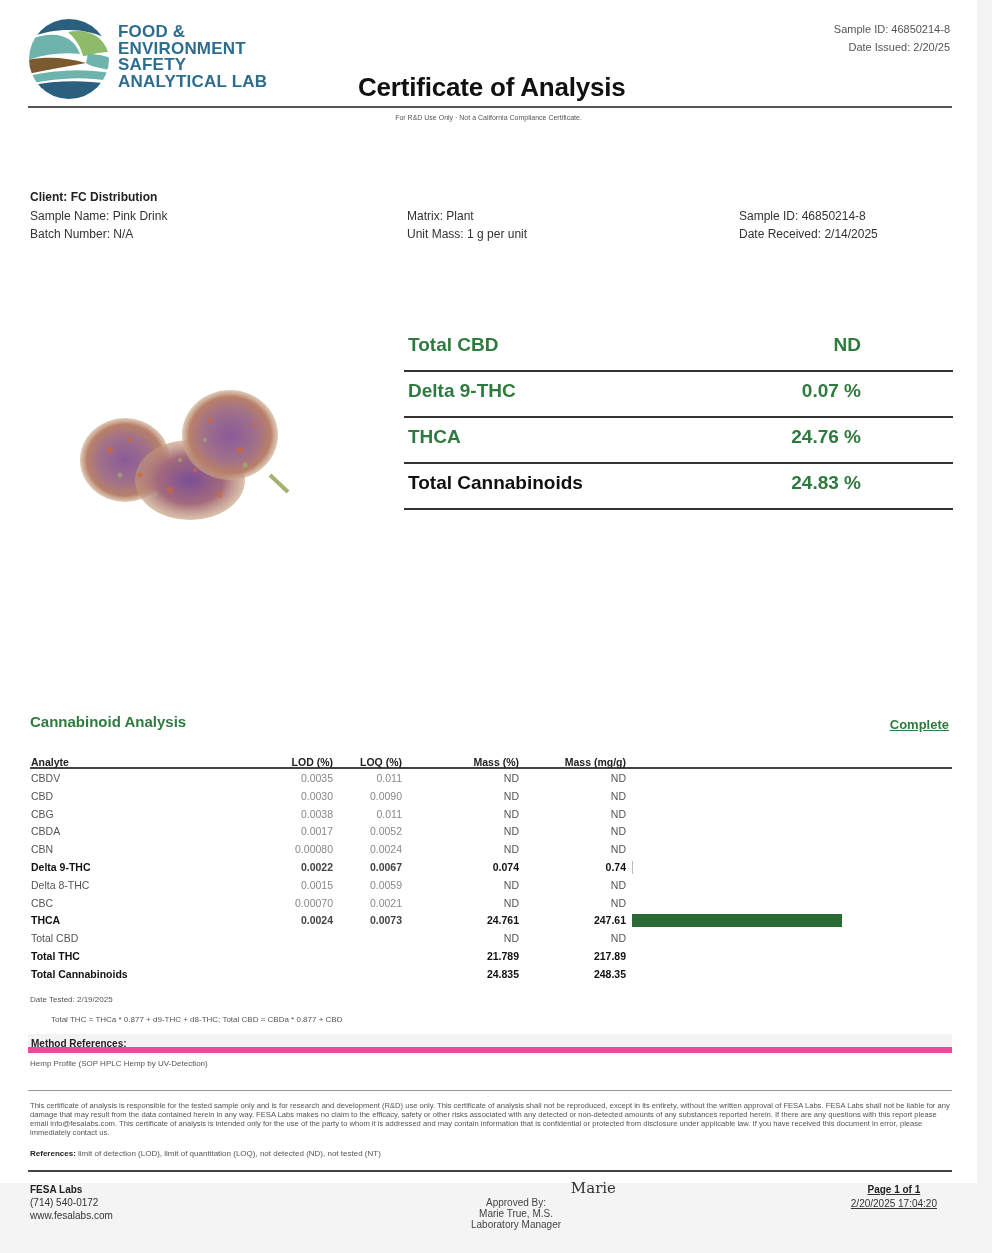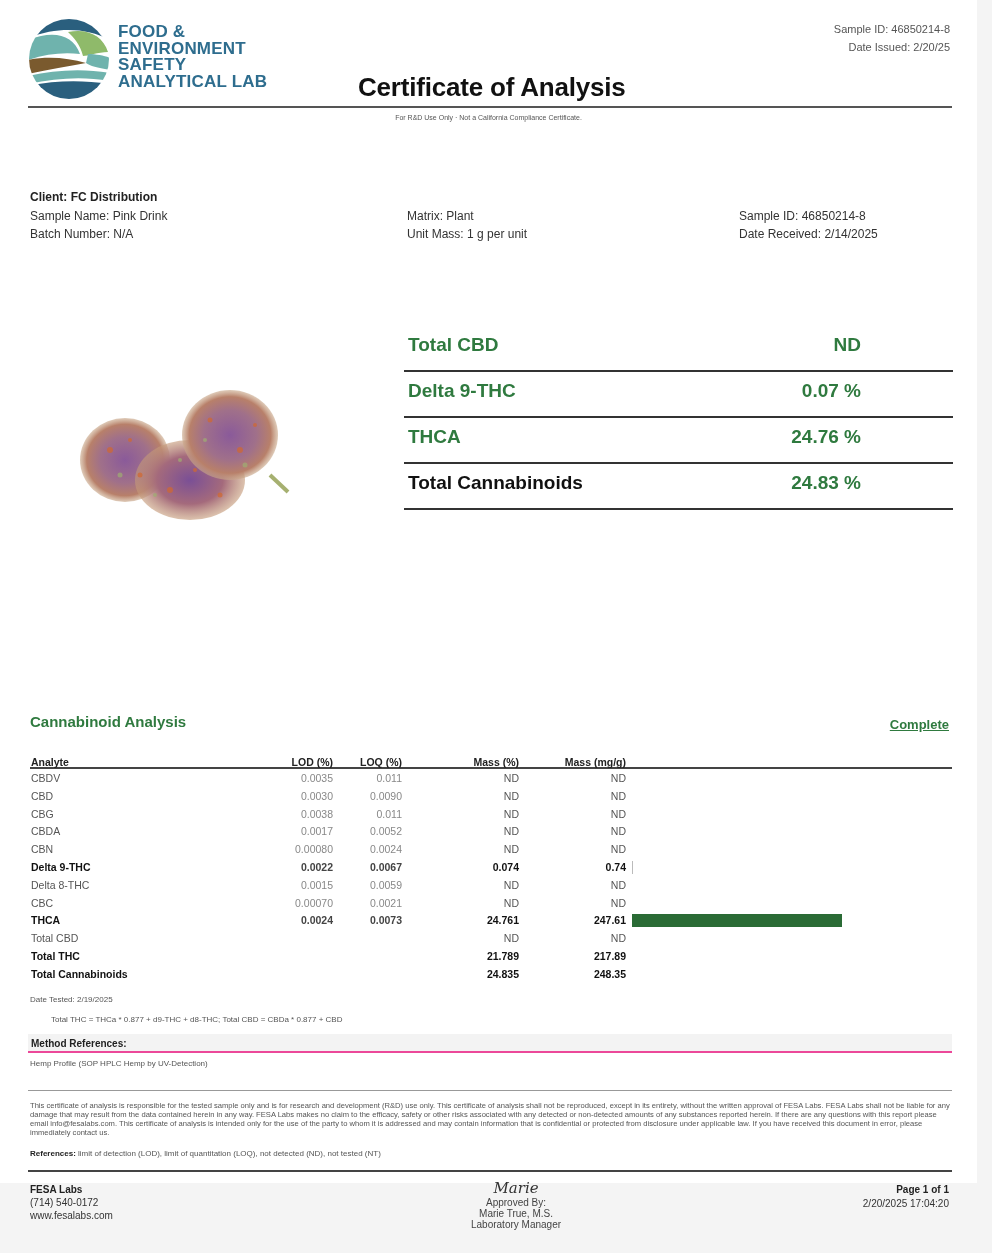--- a/index.html
+++ b/index.html
@@ -50,35 +50,35 @@
   .c-mg { position: absolute; right: 326px; top: 3px; text-align: right; }
   .trow .c-lod, .trow .c-loq { color: #888; }
   .trow.bold .c-lod, .trow.bold .c-loq { color: #444; }
   .trow .c-mp, .trow .c-mg { color: #555; }
   .trow.bold .c-mp, .trow.bold .c-mg { color: #111; }
   .bar { position: absolute; left: 602px; top: 3px; height: 13px; background: #2a6b35; }
   .bar.tick { width: 1px; background: #bbb; }
 
   .date-tested { left: 30px; top: 995px; font-size: 8px; color: #555; }
   .formula { left: 38px; top: 1015px; font-size: 8px; color: #555; margin-left: 13px; }
-  .method-head { left: 28px; top: 1034px; width: 924px; height: 19px; background: #f3f3f3; border-bottom: 2px solid #ec4899; }
+  .method-head { left: 28px; top: 1034px; width: 924px; height: 19px; background: #f3f3f3; border-bottom: 6px solid #ec4899; }
   .method-head span { position: absolute; left: 3px; top: 4px; font-size: 10px; font-weight: bold; color: #222; }
   .method-text { left: 30px; top: 1059px; font-size: 8px; color: #555; }
   .rule-thin { left: 28px; top: 1090px; width: 924px; height: 1px; background: #999; }
 
   .legal { left: 30px; top: 1101px; width: 920px; font-size: 7.6px; line-height: 9px; color: #555; text-align: left; }
   .refs { left: 30px; top: 1149px; font-size: 8px; color: #555; }
   .refs b { color: #222; }
 
   .footer-rule { left: 28px; top: 1170px; width: 924px; height: 2px; background: #444; }
   .footer-left { left: 30px; top: 1183px; font-size: 10px; color: #333; line-height: 13px; }
   .footer-left .name { font-weight: bold; color: #222; }
   .footer-center { left: 416px; top: 1180px; width: 200px; text-align: center; font-size: 10px; color: #444; line-height: 11px; }
-  .signature { font-family: "DejaVu Serif", serif; font-style: italic; font-size: 15px; color: #333; line-height: 17px; }
-  .footer-right { right: 28px; top: 1183px; text-align: right; font-size: 10px; color: #333; line-height: 14px; }
+  .signature { font-family: "DejaVu Serif", serif; font-size: 15px; color: #333; line-height: 17px; text-align: right; }
+  .footer-right { right: 40px; top: 1183px; text-align: center; font-size: 10px; color: #333; line-height: 14px; text-decoration: underline; }
   .footer-right .page-no { font-weight: bold; color: #222; }
 
   .scrollbar-gutter { position: absolute; right: 0; top: 0; width: 15px; height: 1253px; background: #f4f4f4; }
 </style>
 </head>
 <body>
 
 <div class="page">
 
   <div class="abs logo-wrap">

